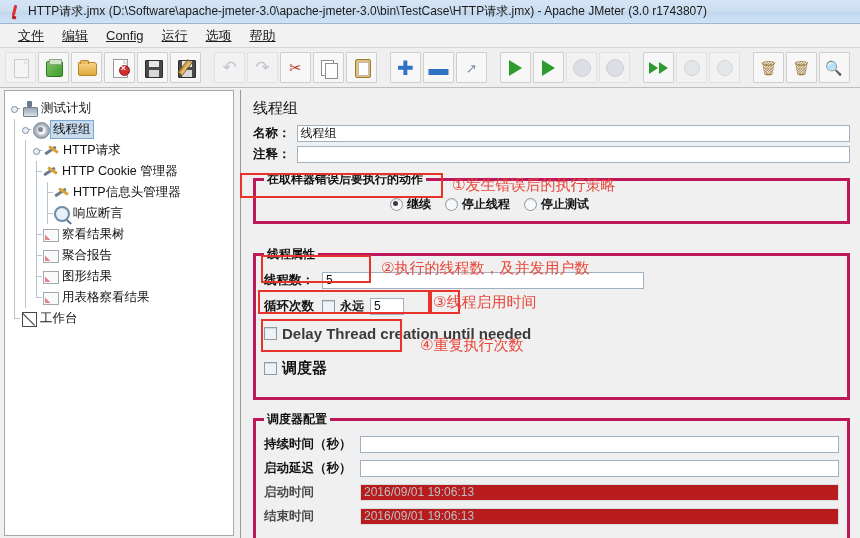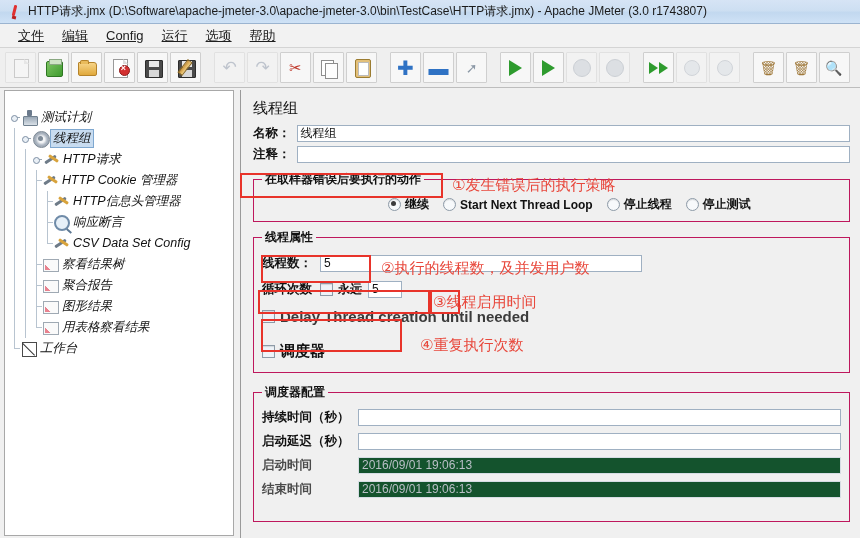--- a/index.html
+++ b/index.html
@@ -81,21 +81,21 @@
   .pg-play{width:0;height:0;border-style:solid;border-width:8px 0 8px 13px;border-color:transparent transparent transparent #2e9b2e;}
   .pg-circle{width:16px;height:16px;border-radius:50%;background:#c2cad4;border:1px solid #9aa4b0;}
   .pg-brush{font-size:14px;color:#a07a3c;}
   .pg-tiny{width:14px;height:14px;border-radius:50%;background:#d7dde4;border:1px solid #a7b0bb;}
 
   
   .tree-panel{
     position:absolute;left:4px;top:90px;width:230px;height:446px;
     background:#fff;border:1px solid #a8a8a8;box-sizing:border-box;overflow:hidden;
   }
-  .tree{padding:16px 0 0 4px;font-size:12.5px;font-style:italic;}
+  .tree{padding:7px 0 0 4px;font-size:12.5px;}
   .tnode{display:flex;align-items:center;height:21px;white-space:nowrap;position:relative;}
   .handle{
     width:11px;height:11px;flex:none;margin-right:1px;position:relative;
   }
   .handle.knob:after{
     content:"";position:absolute;left:2px;top:3px;width:5px;height:5px;
     border-radius:50%;background:#eaf0f6;border:1px solid #7d8fa4;
   }
   .handle.knob:before{
     content:"";position:absolute;left:6px;top:5px;width:5px;height:1px;background:#9aa7b4;
@@ -133,24 +133,24 @@
     overflow:hidden;
   }
   .panel-title{font-size:15px;color:#111;padding:9px 0 6px 12px;font-weight:normal;}
   .row{display:flex;align-items:flex-start;padding:1px 10px 1px 12px;}
   .row-label{font-size:12.5px;font-weight:bold;color:#111;white-space:nowrap;margin-right:6px;}
   .tfield{
     flex:1;height:17px;background:#fff;border:1px solid #9fb0c2;
     box-sizing:border-box;font-size:12px;padding:0 3px;line-height:15px;color:#111;
     font-family:"Liberation Sans",sans-serif;overflow:hidden;white-space:nowrap;
   }
-  .tfield.ghost{color:#b9bfc6;background:#14532d;border:1px solid #d6dde4;}
+  .tfield.ghost{color:#b9bfc6;background:#b91c1c;border:1px solid #d6dde4;}
 
   fieldset.grp{
-    margin:4px 10px 0 12px;border:1px solid #be185d;border-radius:0;
+    margin:4px 10px 0 12px;border:3px solid #be185d;border-radius:0;
     padding:4px 8px 6px 8px;background:transparent;
   }
   fieldset.grp > legend{font-size:12px;font-weight:bold;color:#111;padding:0 3px;}
 
   .radio-row{display:flex;align-items:center;justify-content:flex-start;padding:4px 0 2px 0;}
   .radio{display:flex;align-items:center;margin-right:14px;white-space:nowrap;}
   .rdot{
     width:11px;height:11px;border-radius:50%;background:#f7f9fb;
     border:1px solid #8d9aa7;margin-right:4px;flex:none;position:relative;
     box-shadow:inset 0 1px 1px rgba(0,0,0,.12);
@@ -369,30 +369,20 @@
         <span class="tline v"></span>
         <span class="tline v"></span>
         <span class="tline v"></span>
         <span class="tline t"></span>
         <span class="ticon">
             <i class="ic-glass"></i>
           </span>
         <span class="tlabel">响应断言</span>
       </div>
 
-      <div class="tnode">
-        <span class="tline v"></span>
-        <span class="tline v"></span>
-        <span class="tline v"></span>
-        <span class="tline l"></span>
-        <span class="ticon">
-            <i class="ic-wrench"></i>
-          </span>
-        <span class="tlabel">CSV Data Set Config</span>
-      </div>
 
       <div class="tnode">
         <span class="tline v"></span>
         <span class="tline v"></span>
         <span class="tline t"></span>
         <span class="ticon">
             <i class="ic-chart"></i>
           </span>
         <span class="tlabel">察看结果树</span>
       </div>
@@ -454,34 +444,30 @@
 
     <fieldset class="grp" style="margin-top:7px">
       <legend>在取样器错误后要执行的动作</legend>
       <div class="radio-row" style="padding-left:126px">
         <span class="radio">
           <i class="rdot on"></i>
           <span class="rlabel">继续</span>
         </span>
         <span class="radio">
           <i class="rdot"></i>
-          <span class="rlabel en">Start Next Thread Loop</span>
-        </span>
-        <span class="radio">
-          <i class="rdot"></i>
           <span class="rlabel">停止线程</span>
         </span>
         <span class="radio">
           <i class="rdot"></i>
           <span class="rlabel">停止测试</span>
         </span>
       </div>
     </fieldset>
 
-    <fieldset class="grp" style="margin-top:7px;padding-bottom:10px">
+    <fieldset class="grp" style="margin-top:22px;padding-bottom:18px">
       <legend>线程属性</legend>
 
       <div class="prop-row" style="margin-top:2px">
         <span class="prop-label">线程数：</span>
         <span class="prop-input" style="width:322px">5</span>
       </div>
 
 
       <div class="prop-row" style="margin-top:4px">
         <span class="prop-label">循环次数</span>

